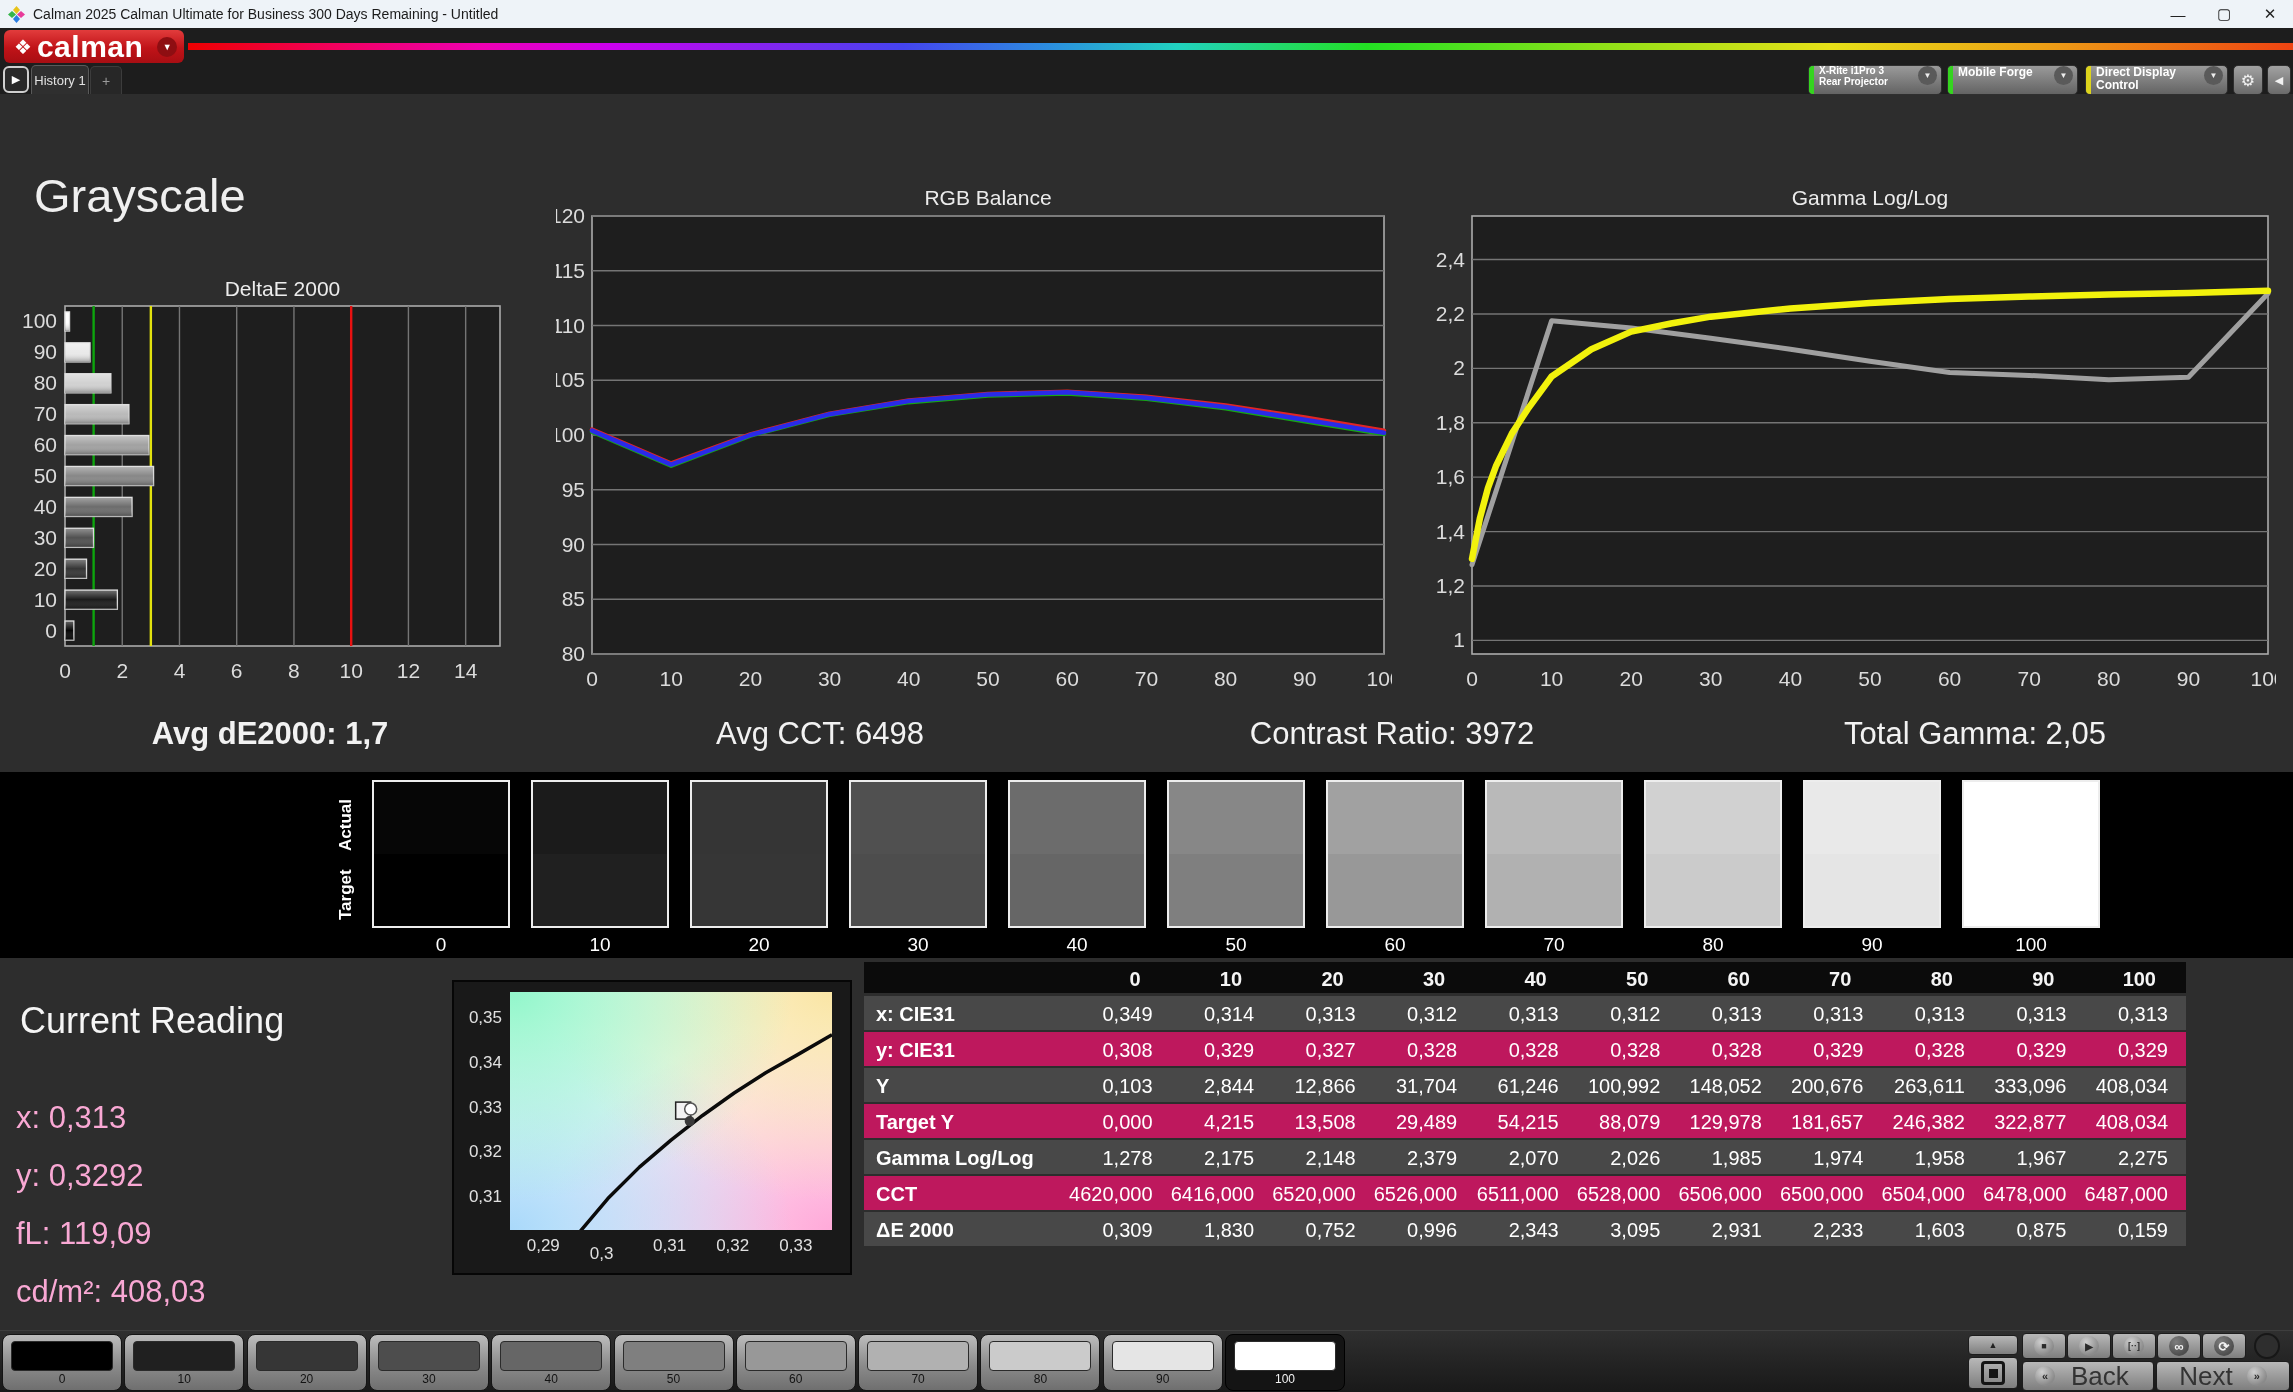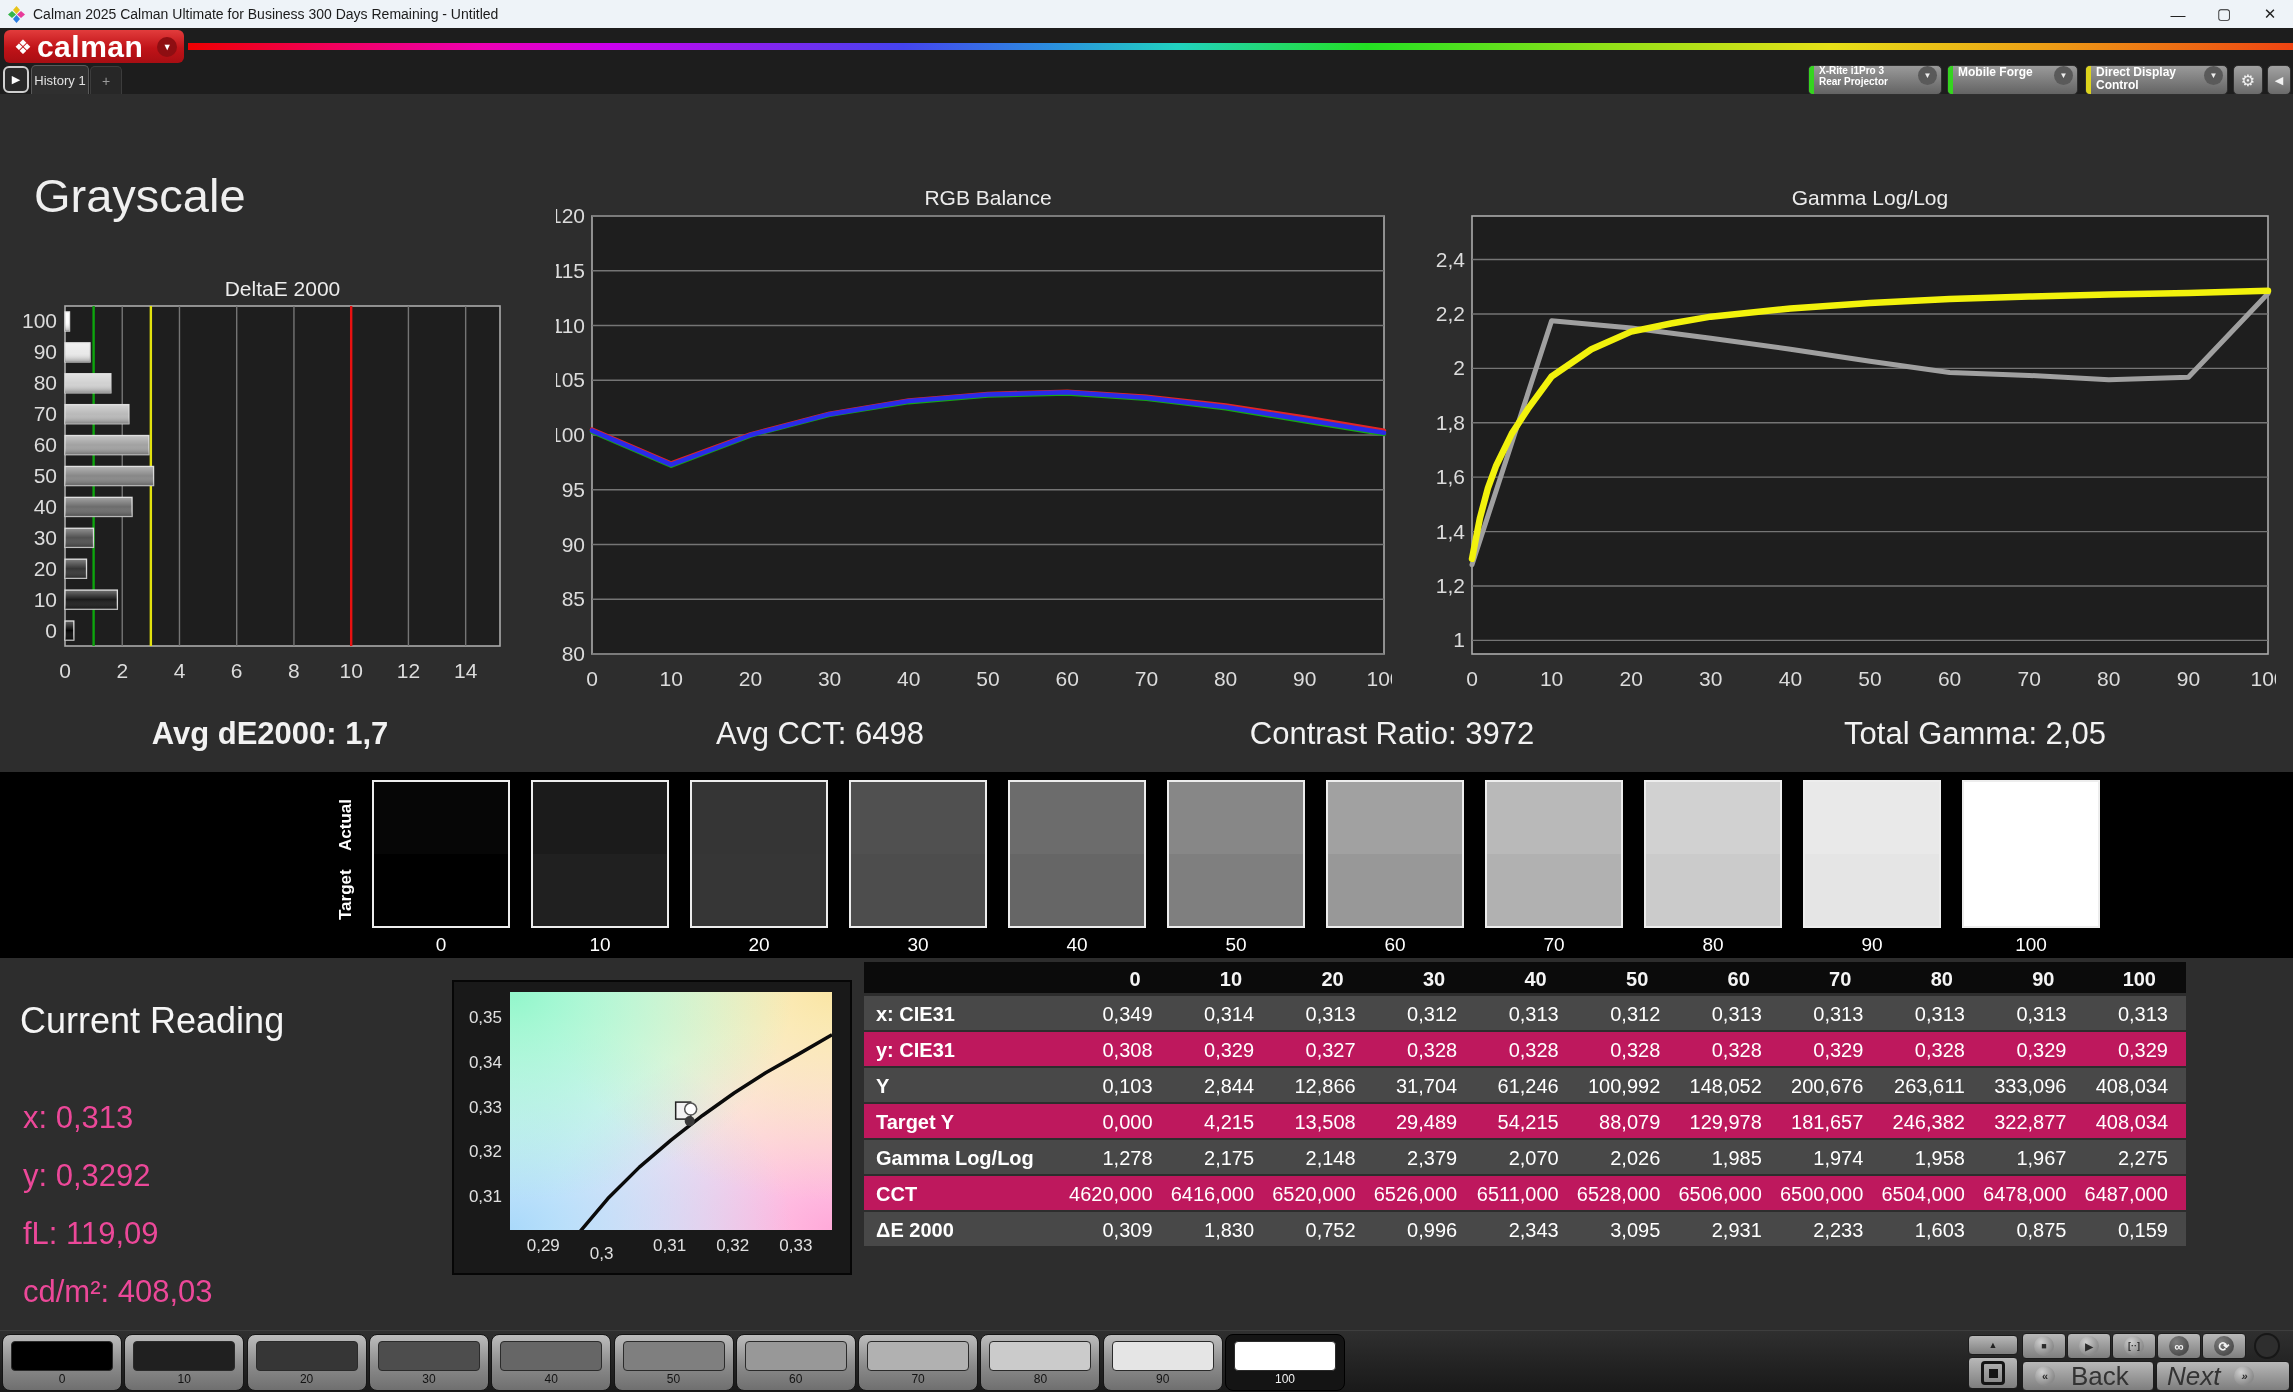--- a/index.html
+++ b/index.html
@@ -53,21 +53,21 @@
   .chartbox{position:absolute;}
   
   .band{position:absolute;left:0;top:772px;width:2293px;height:186px;background:#000;}
   .vlabel{position:absolute;left:336px;width:20px;color:#fff;font-size:17px;font-weight:bold;
           writing-mode:vertical-rl;transform:rotate(180deg);text-align:center;}
   .swcell{position:absolute;top:8px;width:138px;height:148px;border:2px solid #ededed;box-sizing:border-box;}
   .swcell .half{position:absolute;left:0;width:100%;height:50%;}
   .swlab{position:absolute;top:162px;width:138px;text-align:center;font-size:19px;color:#fff;}
   
   .crtitle{position:absolute;left:20px;top:1000px;font-size:36px;color:#f5f5f5;}
-  .crline{position:absolute;left:23px;font-size:31px;color:#ec4899;}
+  .crline{position:absolute;left:16px;font-size:31px;color:#f9a8d4;}
   
   .ciepanel{position:absolute;left:452px;top:980px;width:400px;height:295px;background:#191919;
             border:2px solid #060606;box-sizing:border-box;}
   .cieplot{position:absolute;left:56px;top:10px;width:322px;height:238px;background:#fff;}
   .cieplot .grad{position:absolute;inset:0;
      background:radial-gradient(at top left,rgba(140,246,200,.95),rgba(140,246,200,0) 62%),
                 radial-gradient(at top right,rgba(250,228,160,.95),rgba(250,228,160,0) 62%),
                 radial-gradient(at bottom left,rgba(165,215,250,.95),rgba(165,215,250,0) 62%),
                 radial-gradient(at bottom right,rgba(255,165,215,.95),rgba(255,165,215,0) 62%),
                 linear-gradient(#fdfdfd,#fdfdfd);}
@@ -511,21 +511,21 @@
       <span class="circ darkc" style="font-size:13px;">∞</span>
     </div>
     <div class="ctl" style="left:2202px;top:2px;width:44px;height:26px;">
       <span class="circ darkc" style="font-size:13px;">⟳</span>
     </div>
     <div class="indicator" style="left:2254px;top:2px;"></div>
     <div class="ctl" style="left:2022px;top:30px;width:132px;height:30px;justify-content:flex-start;padding-left:12px;">
       <span class="circ">«</span>
       <span class="navtxt" style="margin-left:16px;">Back</span>
     </div>
-    <div class="ctl" style="left:2156px;top:30px;width:134px;height:30px;justify-content:flex-start;padding-right:10px;font-style:italic;">
+    <div class="ctl" style="left:2156px;top:30px;width:134px;height:30px;justify-content:center;padding-right:10px;">
       <span class="navtxt" style="margin-right:14px;">Next</span>
       <span class="circ">»</span>
     </div>
   <div class="bbbtn" style="left: 2px;">
         <div class="chip" style="background: rgb(0, 0, 0);"></div>
         <div class="bl">0</div>
       </div>
       <div class="bbbtn" style="left: 124.3px;">
         <div class="chip" style="background: rgb(32, 32, 32);"></div>
         <div class="bl">10</div>

